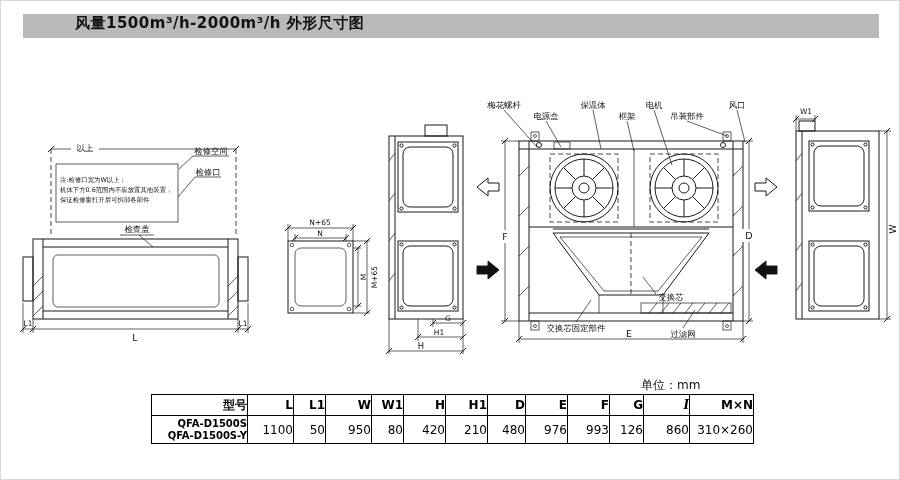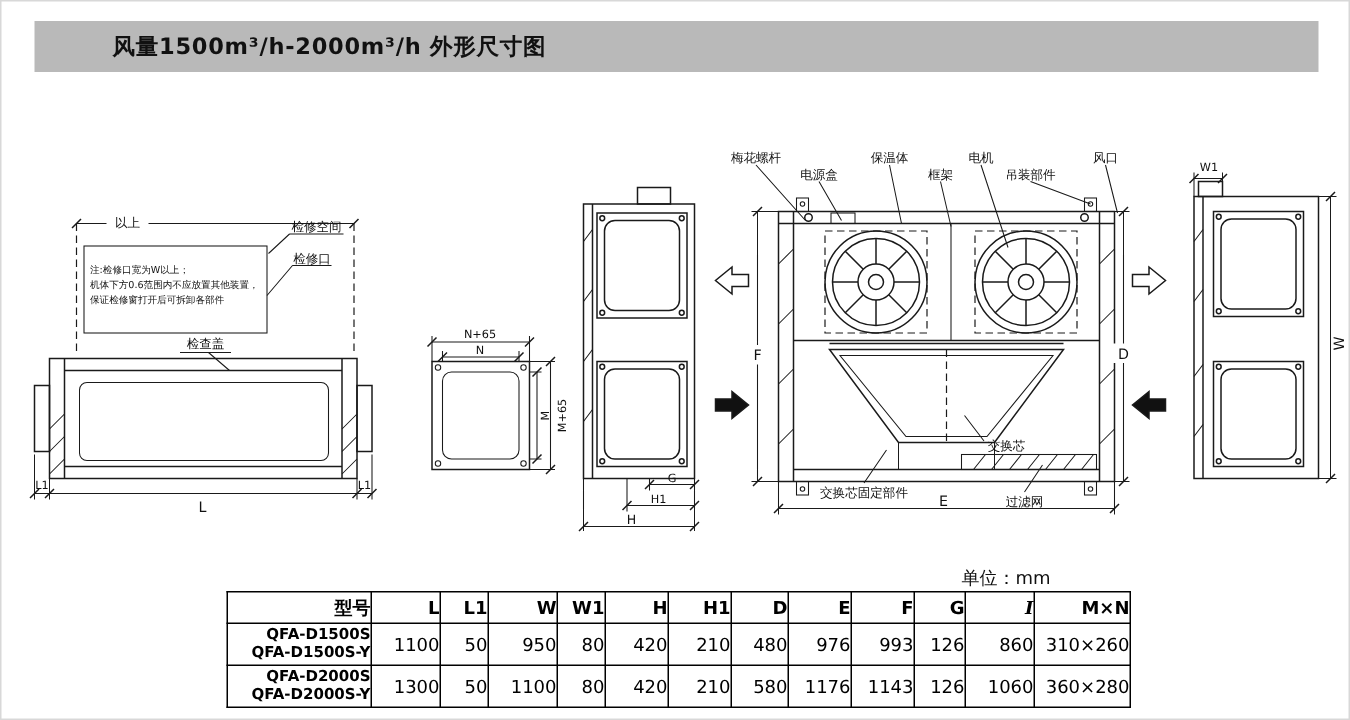--- a/index.html
+++ b/index.html
@@ -1,19 +1,19 @@
 <!DOCTYPE html>
 <html><head>
 <meta charset="utf-8">
 <style>
   html,body{margin:0;padding:0;background:#f2f2f2;}
   .page{position:relative;width:898px;height:478px;background:#fff;border:1px solid #d8d8d8;
         font-family:"DejaVu Sans",sans-serif;overflow:hidden;}
-  .title-bar{position:absolute;left:22px;top:13px;width:856px;height:34px;background:#b9b9b9;
-             display:flex;align-items:center;z-index:2;}
+  .title-bar{position:absolute;left:22px;top:13px;width:856px;height:24px;background:#b9b9b9;
+             display:flex;z-index:2;}
   .title-text{margin-left:52px;font-size:15px;font-weight:bold;color:#111;letter-spacing:.5px;}
   .drawing{position:absolute;left:0;top:0;z-index:1;}
   .drawing path,.drawing rect,.drawing line,.drawing circle,.drawing polygon,.drawing polyline{
       stroke:#1a1a1a;stroke-width:1;fill:none;}
   .drawing .thin{stroke-width:.7;}
   .drawing .dash{stroke-dasharray:5 3;stroke-width:.8;}
   .drawing .bg{fill:#fff;stroke:none;}
   .drawing .fillblack{fill:#111;}
   .drawing .fillwhite{fill:#fff;}
   .drawing text{fill:#111;stroke:none;font-family:"DejaVu Sans",sans-serif;}
@@ -269,33 +269,15 @@
         <td>80</td>
         <td>420</td>
         <td>210</td>
         <td>480</td>
         <td>976</td>
         <td>993</td>
         <td>126</td>
         <td>860</td>
         <td>310×260</td>
       </tr>
-      <tr>
-        <td class="model-cell">
-          <div>QFA-D2000S</div>
-          <div>QFA-D2000S-Y</div>
-        </td>
-        <td>1300</td>
-        <td>50</td>
-        <td>1100</td>
-        <td>80</td>
-        <td>420</td>
-        <td>210</td>
-        <td>580</td>
-        <td>1176</td>
-        <td>1143</td>
-        <td>126</td>
-        <td>1060</td>
-        <td>360×280</td>
-      </tr>
     </tbody>
   </table>
 </div>
 
 </body></html>

